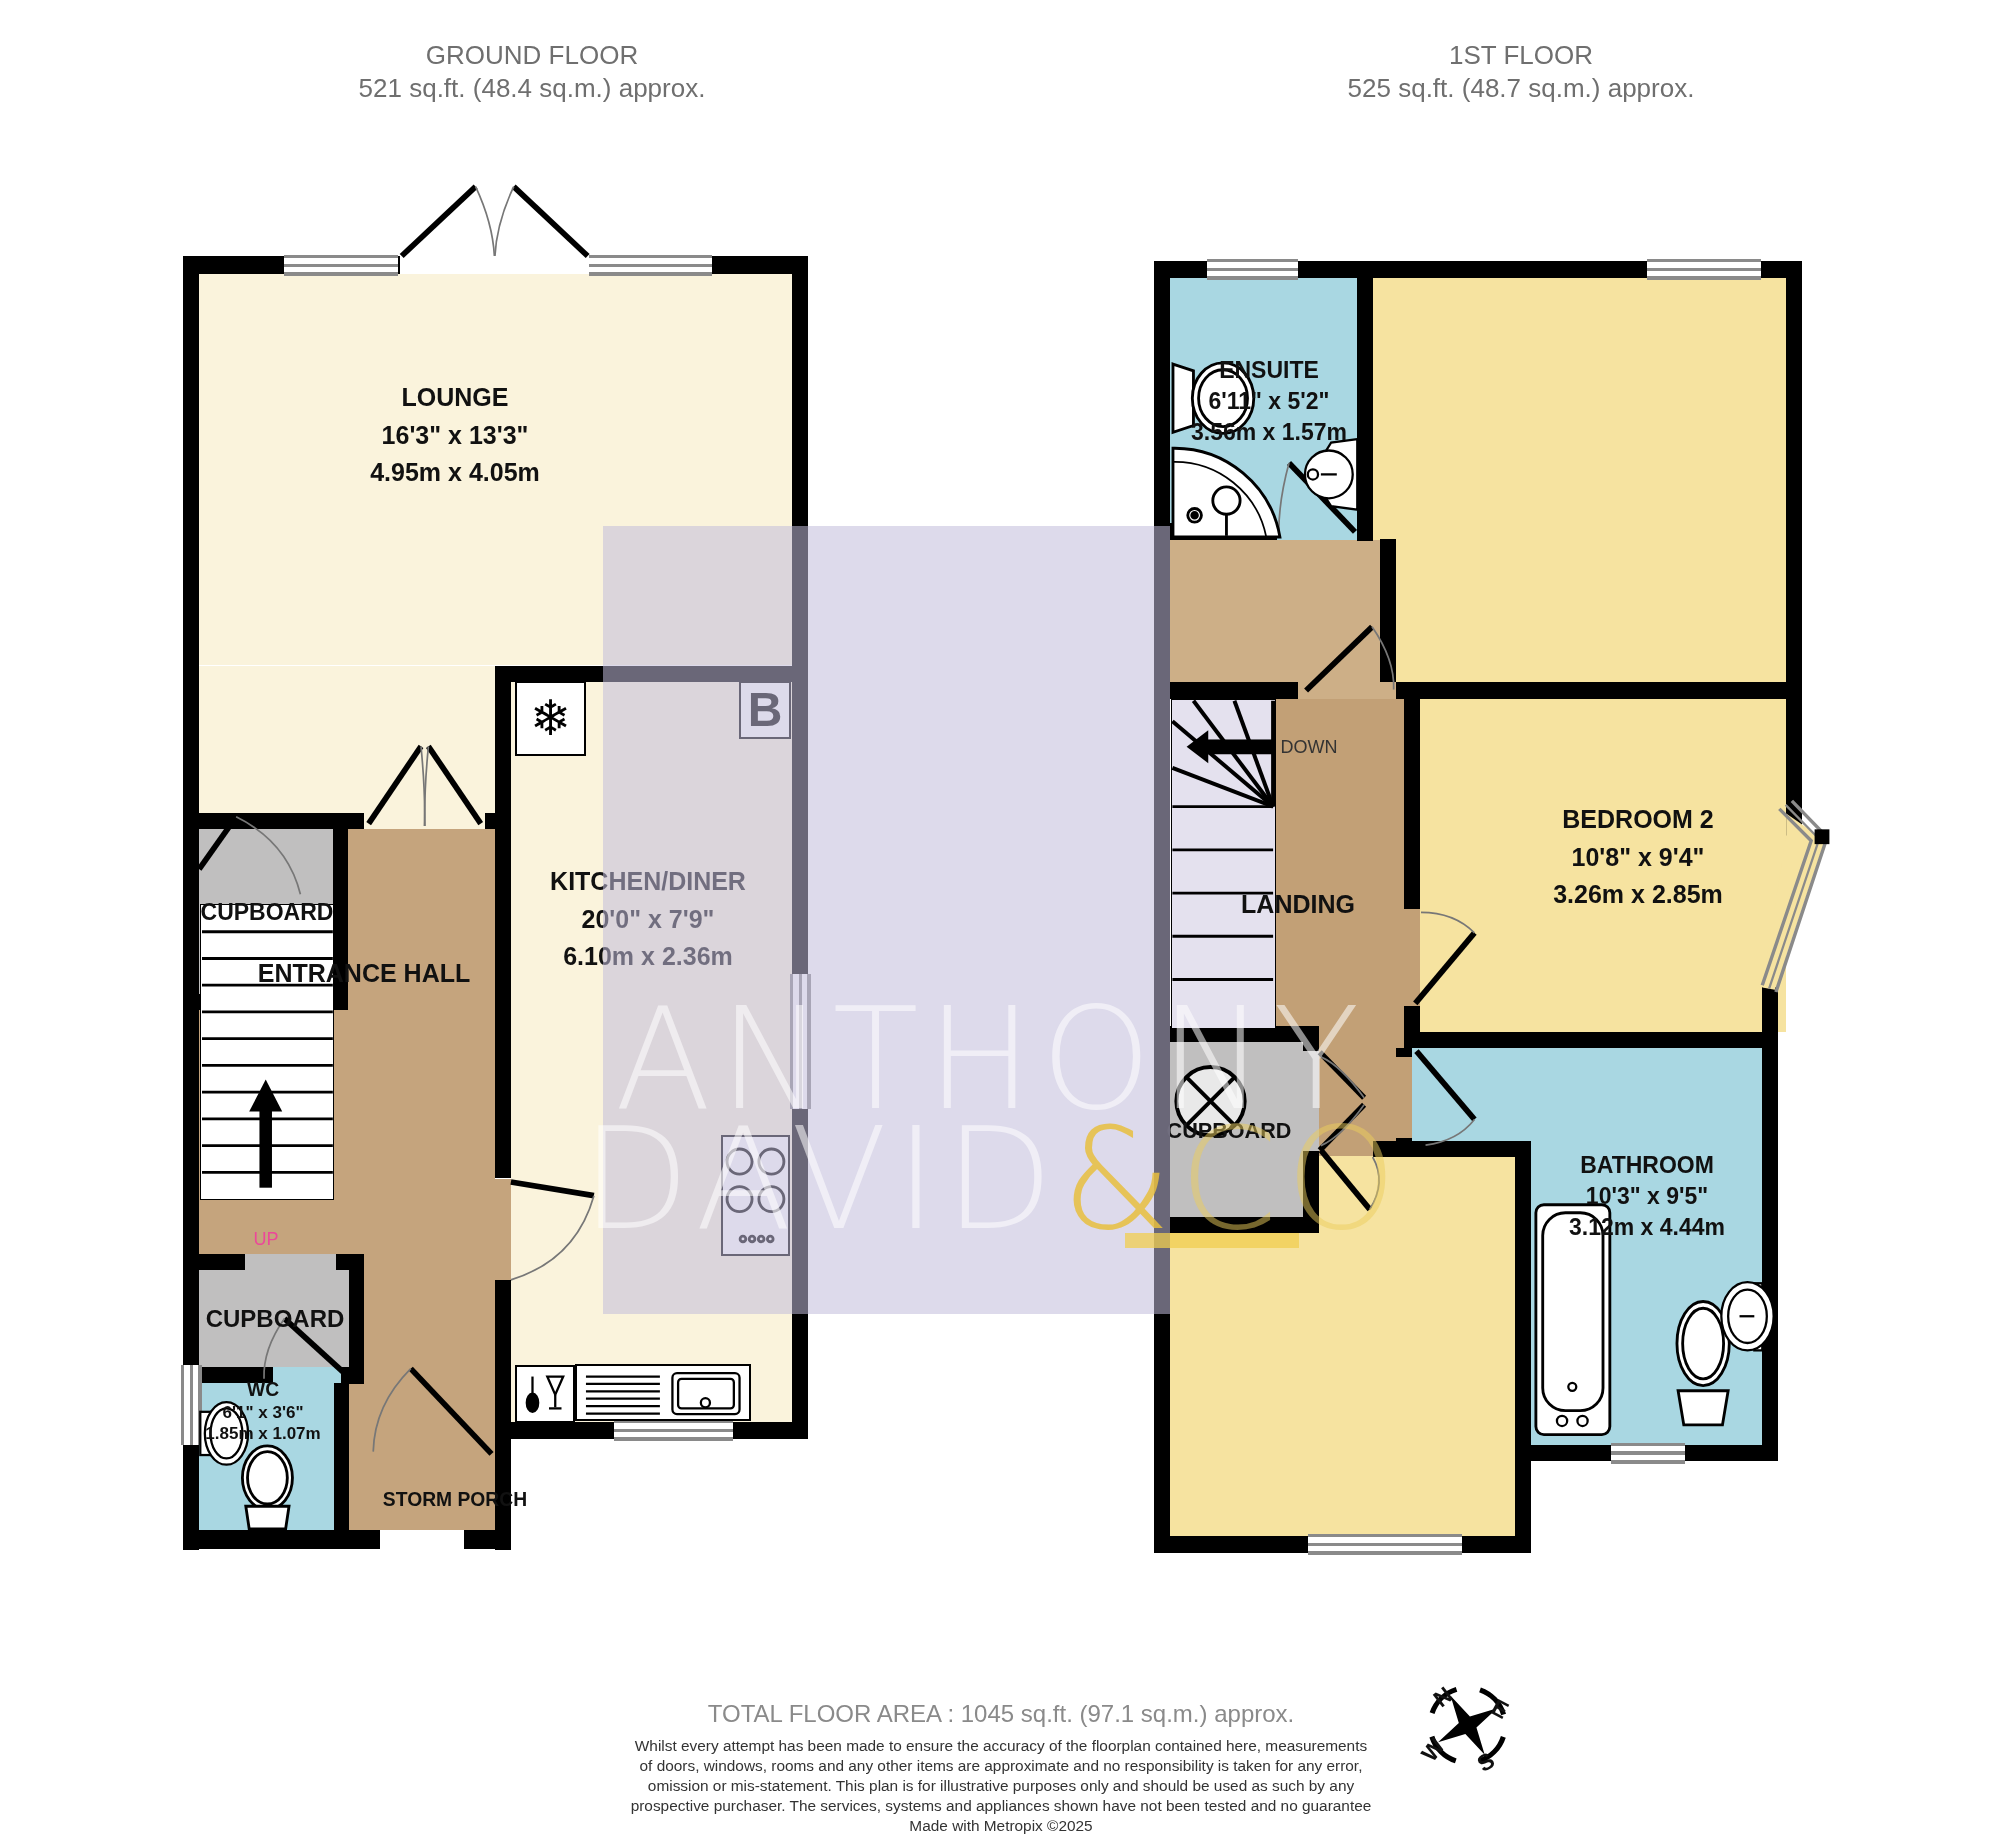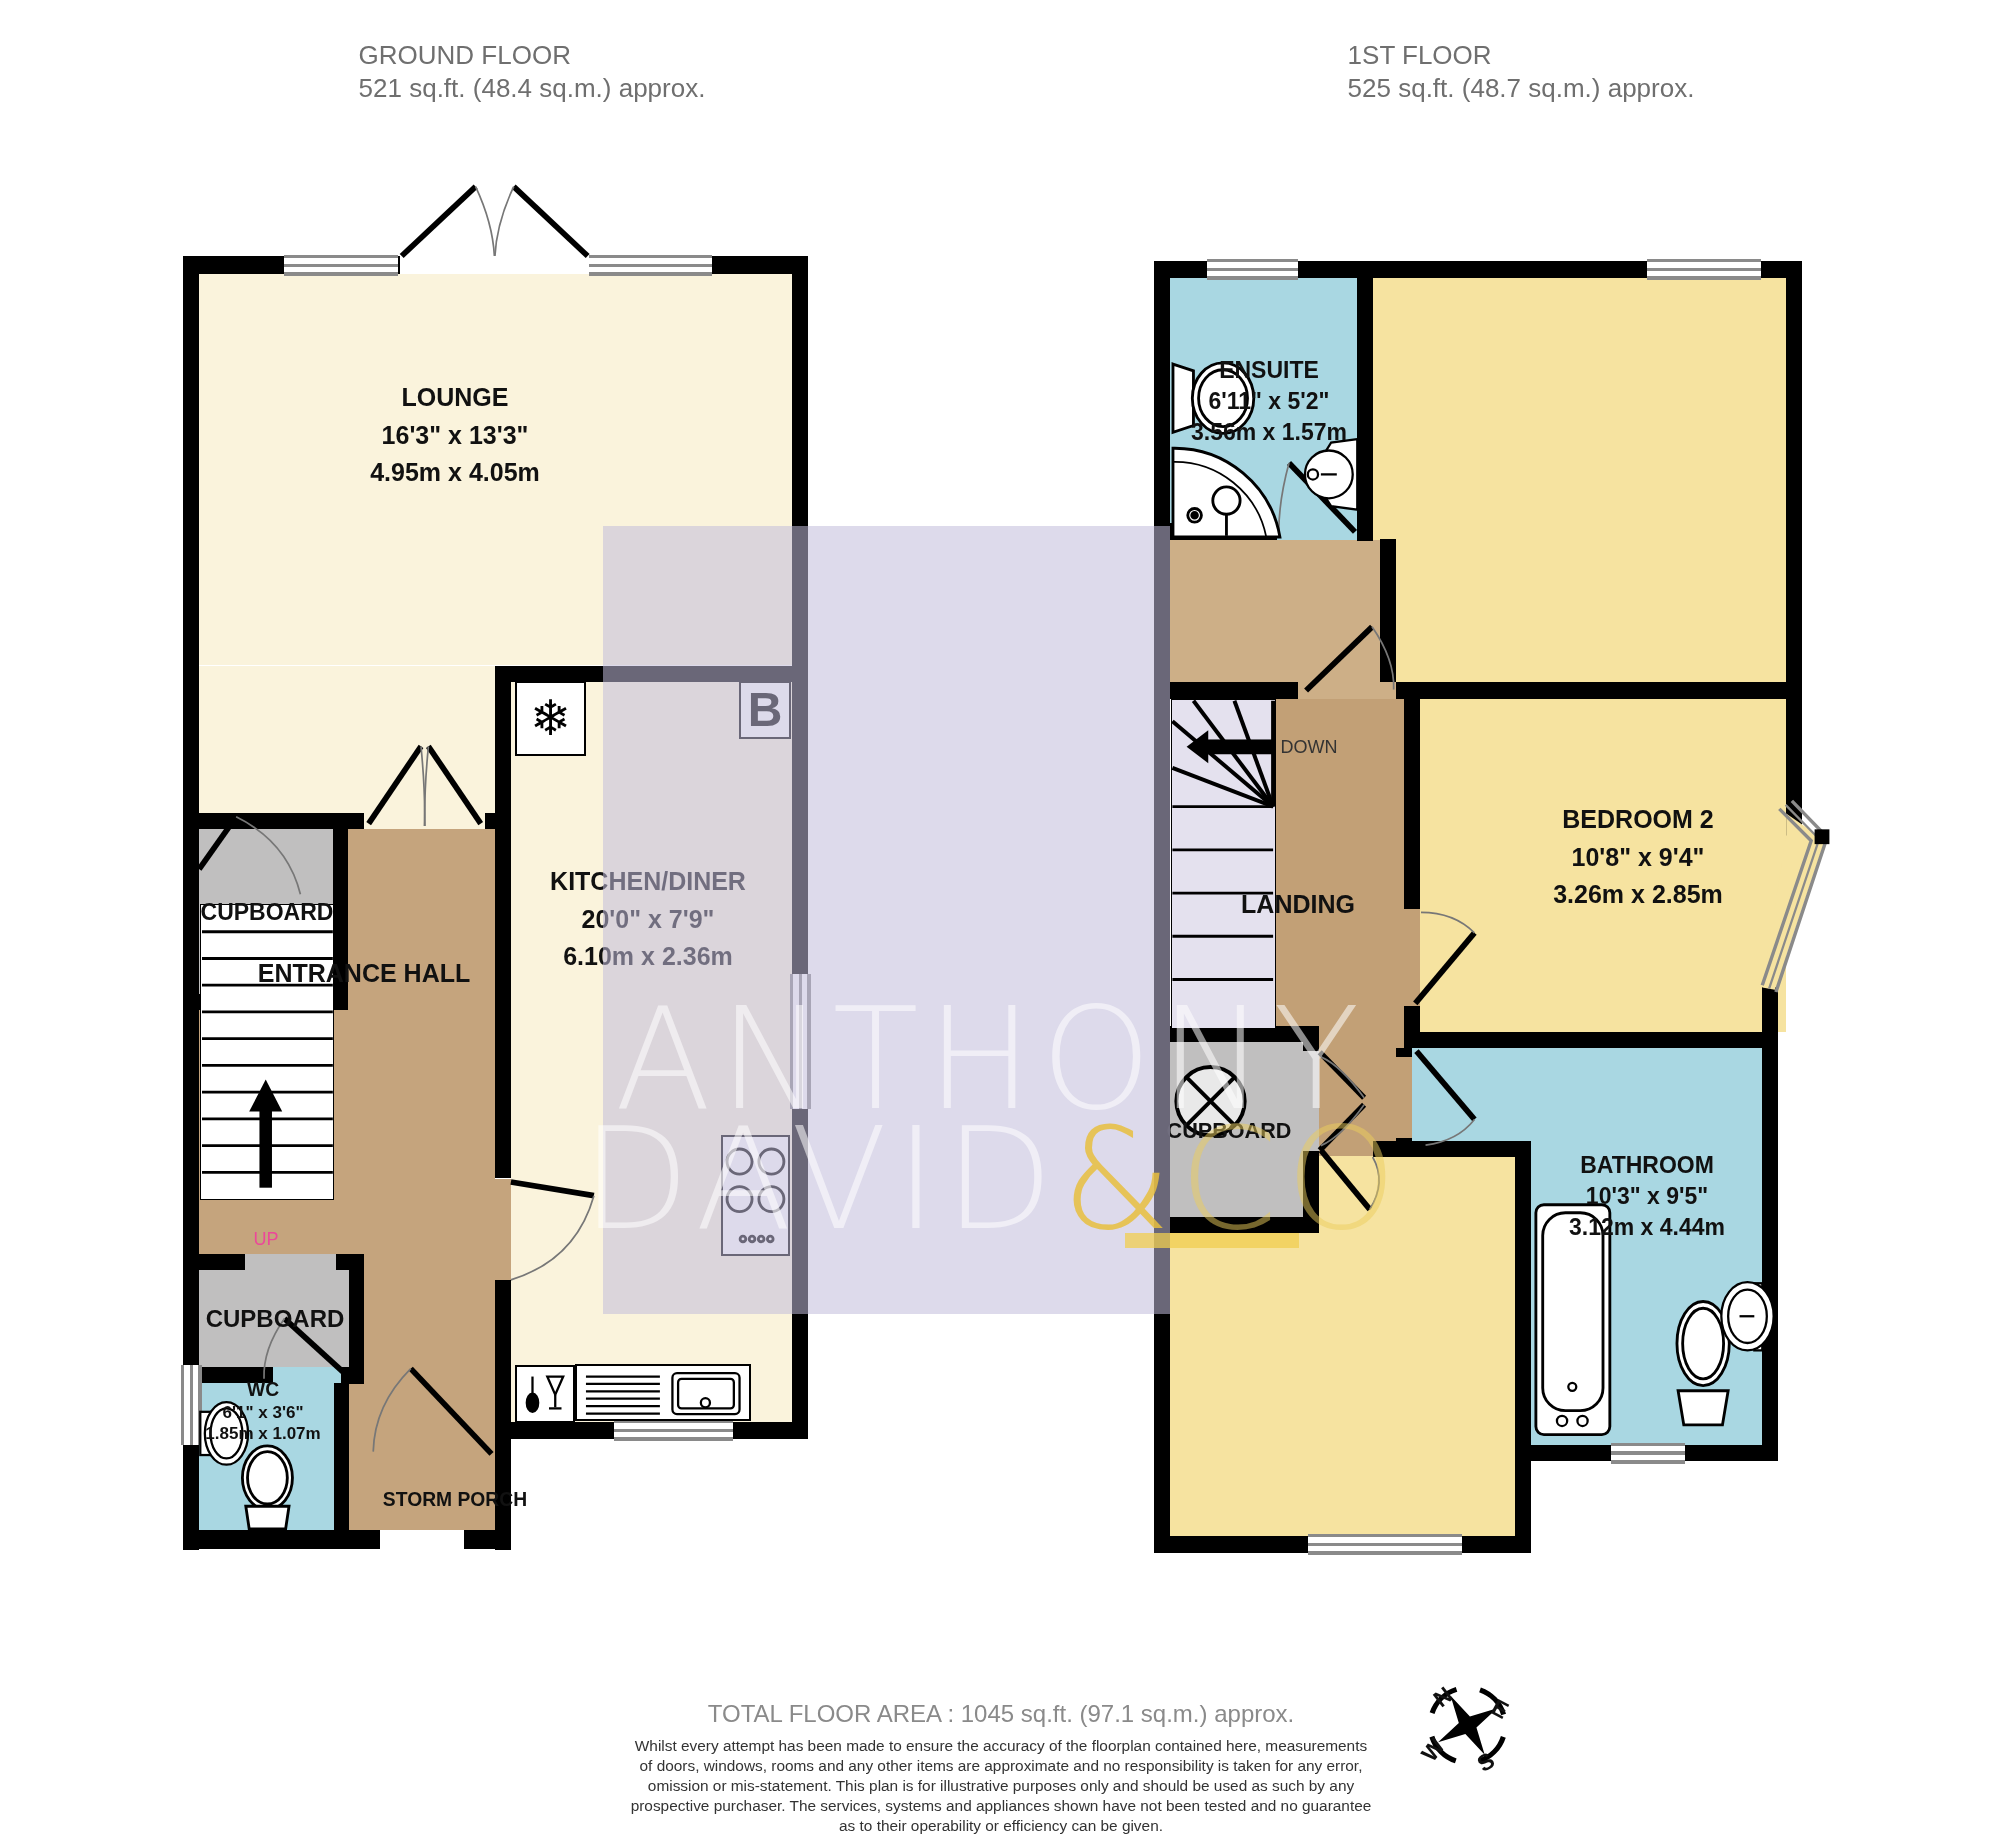--- a/index.html
+++ b/index.html
@@ -9,21 +9,21 @@
   .wall{position:absolute;background:#000;z-index:15;}
   .winh{position:absolute;height:20.5px;z-index:18;
         background:repeating-linear-gradient(180deg,#8a8a8a 0 3.4px,#fff 3.4px 8.5px,#8a8a8a 8.5px 12px,#fff 12px 17px,#8a8a8a 17px 20.5px);}
   .winv{position:absolute;width:20.5px;z-index:18;
         background:repeating-linear-gradient(90deg,#8a8a8a 0 3.4px,#fff 3.4px 8.5px,#8a8a8a 8.5px 12px,#fff 12px 17px,#8a8a8a 17px 20.5px);}
   .gap{position:absolute;z-index:16;}
   .box{position:absolute;background:#fff;border:2.3px solid #000;z-index:20;box-sizing:border-box;}
   .lbl{position:absolute;transform:translate(-50%,-50%);text-align:center;color:#111;
        font-weight:bold;white-space:nowrap;z-index:40;line-height:1.5;}
   .lbl .nm{display:block;}
-  .hdr{position:absolute;transform:translateX(-50%);text-align:left;color:#6f6f6f;
+  .hdr{position:absolute;transform:translateX(-50%);text-align:center;color:#6f6f6f;
        font-size:26px;line-height:1.25;z-index:40;white-space:nowrap;}
   svg.overlay{position:absolute;left:0;top:0;z-index:30;pointer-events:none;}
   .wm-band{position:absolute;left:603px;top:526px;width:567px;height:788px;
        background:rgba(193,187,219,0.55);z-index:45;}
   .wm-line{position:absolute;transform:translate(-50%,-50%);z-index:46;white-space:nowrap;
        font-family:"DejaVu Sans",sans-serif;font-weight:200;font-size:141px;letter-spacing:8px;
        color:rgba(255,255,255,0.55);}
   .wm-amp{color:rgba(231,190,62,0.85);}
   .wm-co{color:rgba(236,205,92,0.5);}
   .wm-bar{position:absolute;left:1125px;top:1233px;width:174px;height:15px;
@@ -363,18 +363,17 @@
     <span>DAVID</span><span class="wm-amp">&amp;</span><span class="wm-co">CO</span>
   </div>
   <div class="wm-bar"></div>
 
   <div class="foot" style="left:1001px;top:1700px;font-size:24px;color:#8a8a8a;">TOTAL FLOOR AREA : 1045 sq.ft. (97.1 sq.m.) approx.</div>
   <div class="foot" style="left:1001px;top:1736px;font-size:15.4px;color:#333;line-height:1.3;">
     <div>Whilst every attempt has been made to ensure the accuracy of the floorplan contained here, measurements</div>
     <div>of doors, windows, rooms and any other items are approximate and no responsibility is taken for any error,</div>
     <div>omission or mis-statement. This plan is for illustrative purposes only and should be used as such by any</div>
     <div>prospective purchaser. The services, systems and appliances shown have not been tested and no guarantee</div>
-    <div>as to their operability or efficiency can be given.</div>
     <div>Made with Metropix ©2025</div>
   </div>
 
 </div>
 
 
 </body></html>

